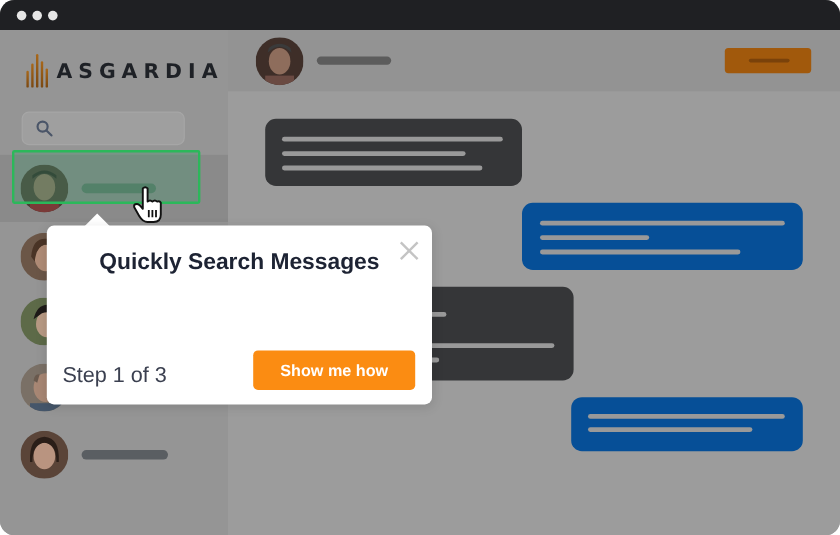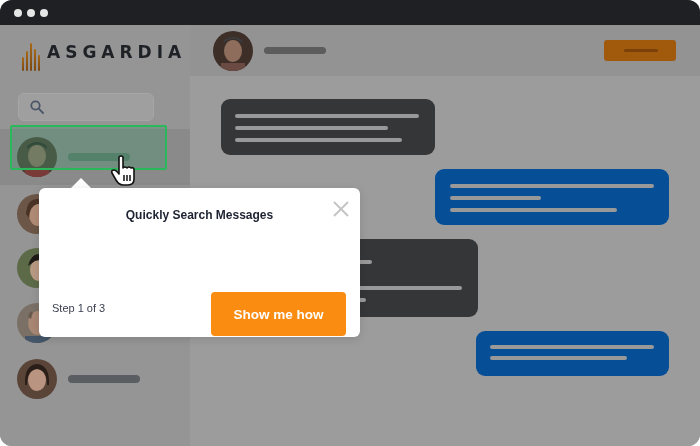--- a/index.html
+++ b/index.html
@@ -15,21 +15,21 @@
     background: #1f2023;
   }
   .dot { position: absolute; top: 9px; width: 8px; height: 8px; border-radius: 50%; background: #e6e6e6; }
   .dot.d1 { left: 14px; } .dot.d2 { left: 27px; } .dot.d3 { left: 40px; }
 
   
   .sidebar {
     position: absolute; left: 0; top: 25px; width: 190px; height: 421px;
     background: #959595;
   }
-  .logo { position: absolute; left: 22px; top: 18px; height: 30px; display: flex; align-items: flex-start; }
+  .logo { position: absolute; left: 22px; top: 18px; height: 30px; display: flex; align-items: flex-end; }
   .logo-bars { display: flex; align-items: flex-end; gap: 2px; height: 28px; margin-right: 7px; }
   .logo-bars span { display: block; width: 2px; background: linear-gradient(#a8681a, #7a4812); border-radius: 1px; }
   .logo-text {
     font-family: "DejaVu Sans", sans-serif; font-weight: bold; font-size: 17px; letter-spacing: 5px;
     color: #1e2126; line-height: 18px; margin-bottom: 4px;
   }
   .search {
     position: absolute; left: 18px; top: 68px; width: 136px; height: 28px;
     border-radius: 6px; background: #9f9f9f; border: 1px solid #a6a6a6;
   }
@@ -69,30 +69,30 @@
   .popover {
     position: absolute; left: 39px; top: 188px; width: 321px; height: 149px;
     background: #ffffff; border-radius: 6px; box-shadow: 0 2px 10px rgba(0,0,0,0.12);
   }
   .popover-arrow {
     position: absolute; left: 70px; top: 178px; width: 0; height: 0;
     border-left: 11px solid transparent; border-right: 11px solid transparent; border-bottom: 11px solid #ffffff;
   }
   .pop-title {
     position: absolute; left: 0; top: 20px; width: 100%; text-align: center;
-    font-size: 12px; font-weight: bold; color: #1d2333;
+    font-size: 19px; font-weight: bold; color: #1d2333;
   }
   .pop-desc {
     position: absolute; left: 30px; top: 47px; width: 260px; text-align: center;
     font-size: 12px; line-height: 18px; color: #3b4050;
   }
   .pop-close { position: absolute; left: 293px; top: 12px; width: 18px; height: 18px; cursor: pointer; }
-  .pop-step { position: absolute; left: 13px; top: 114px; font-size: 11px; color: #3b4050; }
+  .pop-step { position: absolute; left: 13px; top: 114px; font-size: 18px; color: #3b4050; }
   .pop-btn {
-    position: absolute; left: 172px; top: 104px; width: 135px; height: 44px; border-radius: 4px;
+    position: absolute; left: 172px; top: 104px; width: 135px; height: 33px; border-radius: 4px;
     background: #fb8c12; color: #ffffff; font-size: 13.5px; font-weight: bold; border: none;
     display: flex; align-items: center; justify-content: center; cursor: pointer;
     font-family: "Liberation Sans", sans-serif;
   }
 
   .cursor { position: absolute; left: 110px; top: 155px; width: 28px; height: 32px; }
 </style>
 </head>
 <body>
 

